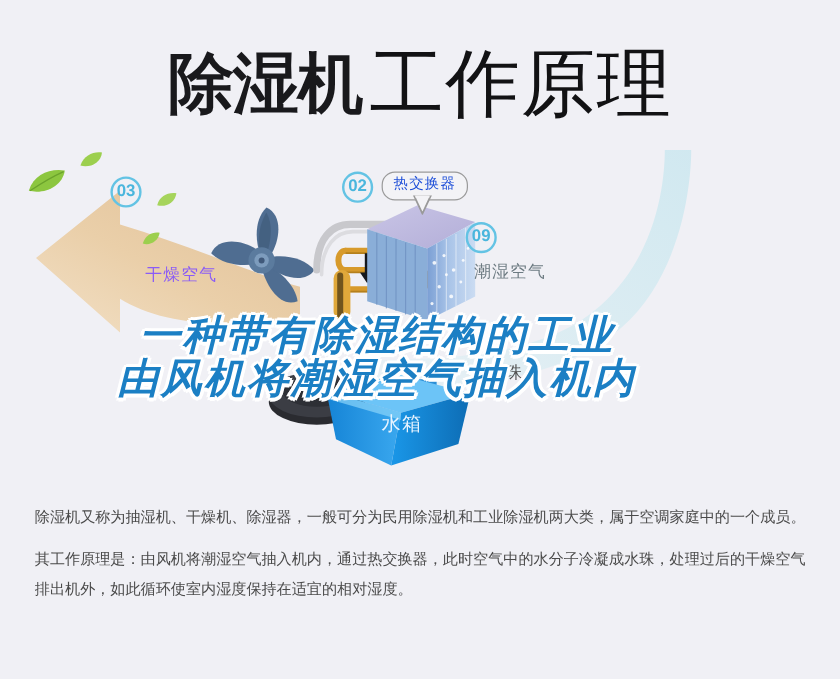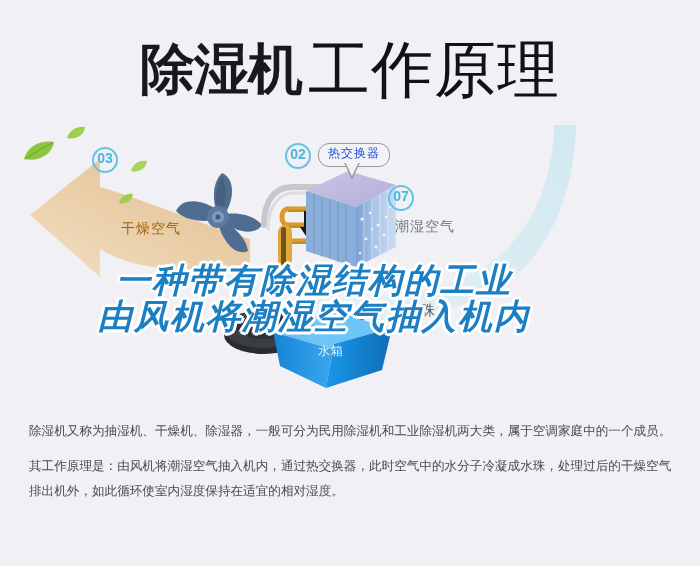--- a/index.html
+++ b/index.html
@@ -163,38 +163,38 @@
     text-align: center;
     font-family: "Liberation Sans", sans-serif;
     vertical-align: middle;
   }
 
   .lbl-dry {
     position: absolute;
     left: 121px;
     top: 95px;
     font-size: 14px;
-    color: #a16207;
+    color: #8b5cf6;
     letter-spacing: 1px;
     font-family: "DejaVu Sans", sans-serif;
   }
   .lbl-humid {
     position: absolute;
     left: 395px;
     top: 93px;
     font-size: 14px;
     color: #6d7b82;
     letter-spacing: 1px;
     font-family: "DejaVu Sans", sans-serif;
   }
   .lbl-tank {
     position: absolute;
     left: 318px;
     top: 218px;
-    font-size: 12px;
+    font-size: 16px;
     color: #e8f4ff;
     letter-spacing: 1px;
     font-family: "DejaVu Sans", sans-serif;
   }
 
   .bubble {
     position: absolute;
     left: 318px;
     top: 18px;
     padding: 1px 9px 4px 9px;
@@ -437,21 +437,21 @@
     <div class="badge-ring" style="left:92px; top:22px;">03</div>
     <div class="lbl-dry">干燥空气</div>
 
     <div class="badge-ring" style="left:285px; top:18px;">02</div>
     <div class="bubble">热交换器</div>
     <svg class="bubble-tail" viewBox="0 0 16 16">
       <path d="M1,0 L15,0 L8,15 Z" fill="#f3f3f6" stroke="#9a9a9a" stroke-width="1.5"></path>
       <path d="M2,0 L14,0" stroke="#f3f3f6" stroke-width="3"></path>
     </svg>
 
-    <div class="badge-ring" style="left:388px; top:60px;">07</div>
+    <div class="badge-ring" style="left:388px; top:60px;">09</div>
     <div class="lbl-humid">潮湿空气</div>
 
     <div class="lbl-tank">水箱</div>
 
     <div class="note-line note-02">
       <span>成水珠</span>
     </div>
   </div>
 
   <div id="overlay-title">

